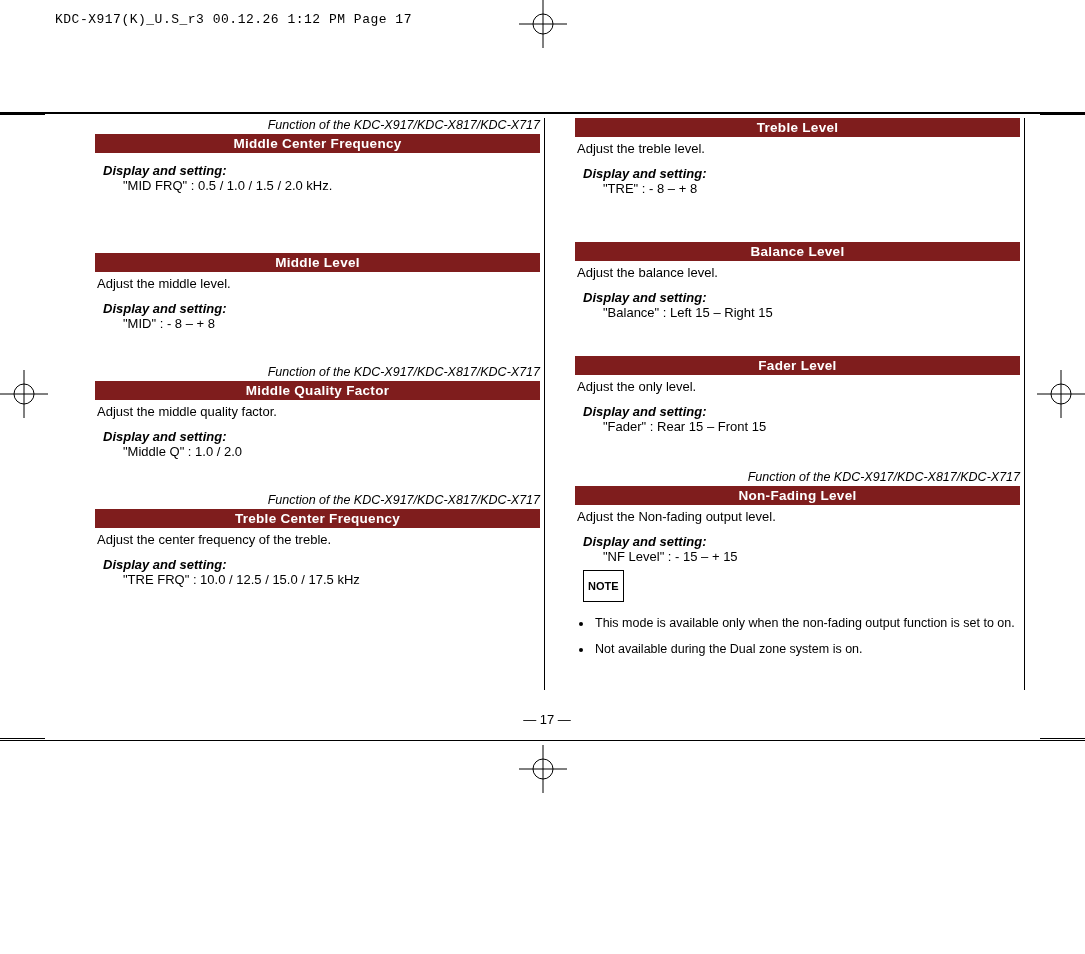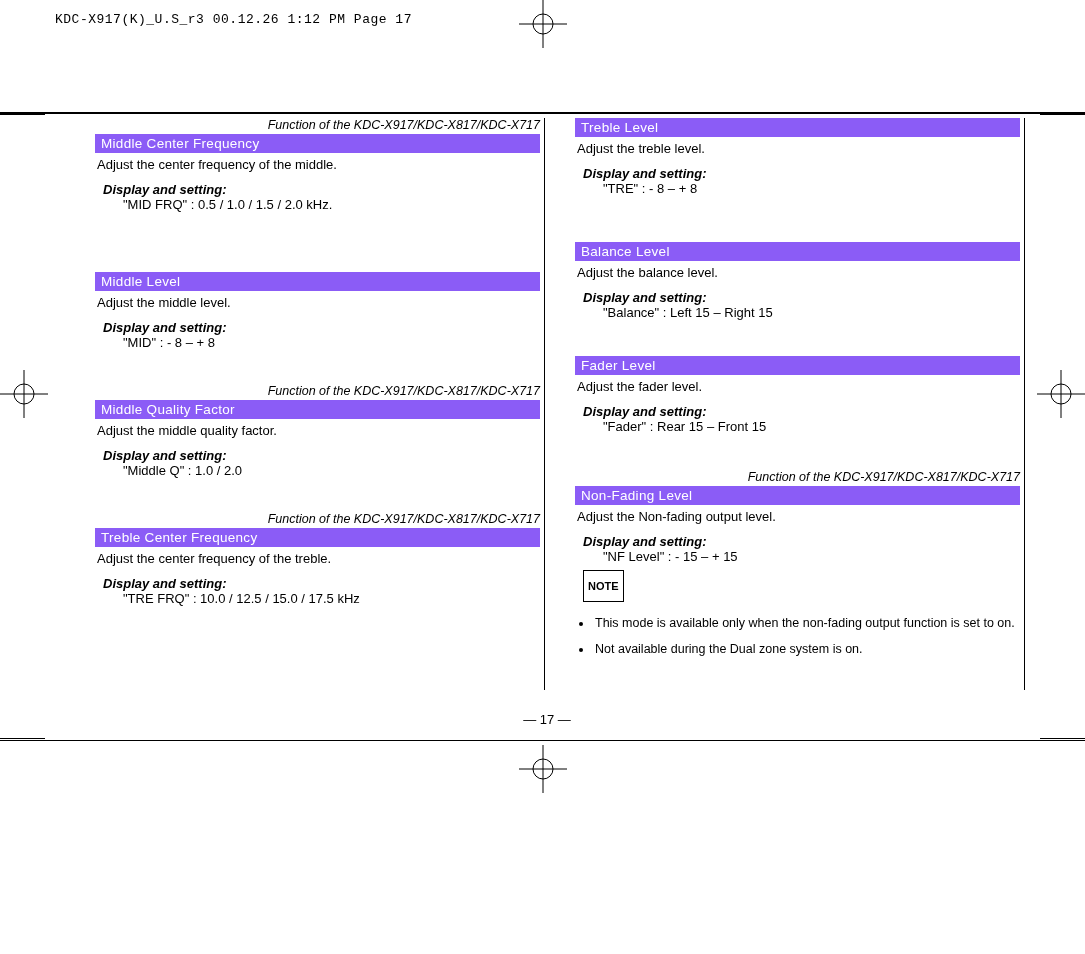--- a/index.html
+++ b/index.html
@@ -61,26 +61,27 @@
   .section {
     margin-bottom:34px;
   }
   .function-note {
     font-style: italic;
     text-align: right;
     font-size:12.5px;
     margin:0 0 2px 0;
   }
   .bar {
-    background:#8b5cf6;
+    background:#7f1d1d;
     color:#fff;
-    font-weight:normal;
+    font-weight:bold;
     font-size:13.5px;
     padding:2px 6px;
     letter-spacing:0.3px;
+    text-align:center;
   }
   .desc {
     padding:4px 0 0 2px;
     font-size:13px;
   }
   .ds-label {
     font-weight:bold;
     font-style:italic;
     padding:10px 0 0 8px;
     font-size:13px;
@@ -154,21 +155,20 @@
 <div class="hr-bot"></div>
 <div class="short-left2"></div>
 <div class="short-right2"></div>
 
 <div class="page-body">
   <div class="col">
 
     <div class="section">
       <div class="function-note">Function of the KDC-X917/KDC-X817/KDC-X717</div>
       <div class="bar">Middle Center Frequency</div>
-      <div class="desc">Adjust the center frequency of the middle.</div>
       <div class="ds-label">Display and setting:</div>
       <div class="ds-value">"MID FRQ" : 0.5 / 1.0 / 1.5 / 2.0 kHz.</div>
     </div>
 
     <div class="section" style="margin-top:60px">
       <div class="bar">Middle Level</div>
       <div class="desc">Adjust the middle level.</div>
       <div class="ds-label">Display and setting:</div>
       <div class="ds-value">"MID" : - 8  –  + 8</div>
     </div>
@@ -201,21 +201,21 @@
 
     <div class="section" style="margin-top:46px">
       <div class="bar">Balance Level</div>
       <div class="desc">Adjust the balance level.</div>
       <div class="ds-label">Display and setting:</div>
       <div class="ds-value">"Balance" : Left 15  –  Right 15</div>
     </div>
 
     <div class="section" style="margin-top:36px">
       <div class="bar">Fader Level</div>
-      <div class="desc">Adjust the fader level.</div>
+      <div class="desc">Adjust the only level.</div>
       <div class="ds-label">Display and setting:</div>
       <div class="ds-value">"Fader" : Rear 15  –  Front 15</div>
     </div>
 
     <div class="section" style="margin-top:36px">
       <div class="function-note">Function of the KDC-X917/KDC-X817/KDC-X717</div>
       <div class="bar">Non-Fading Level</div>
       <div class="desc">Adjust the Non-fading output level.</div>
       <div class="ds-label">Display and setting:</div>
       <div class="ds-value">"NF Level" : - 15  –  + 15</div>

